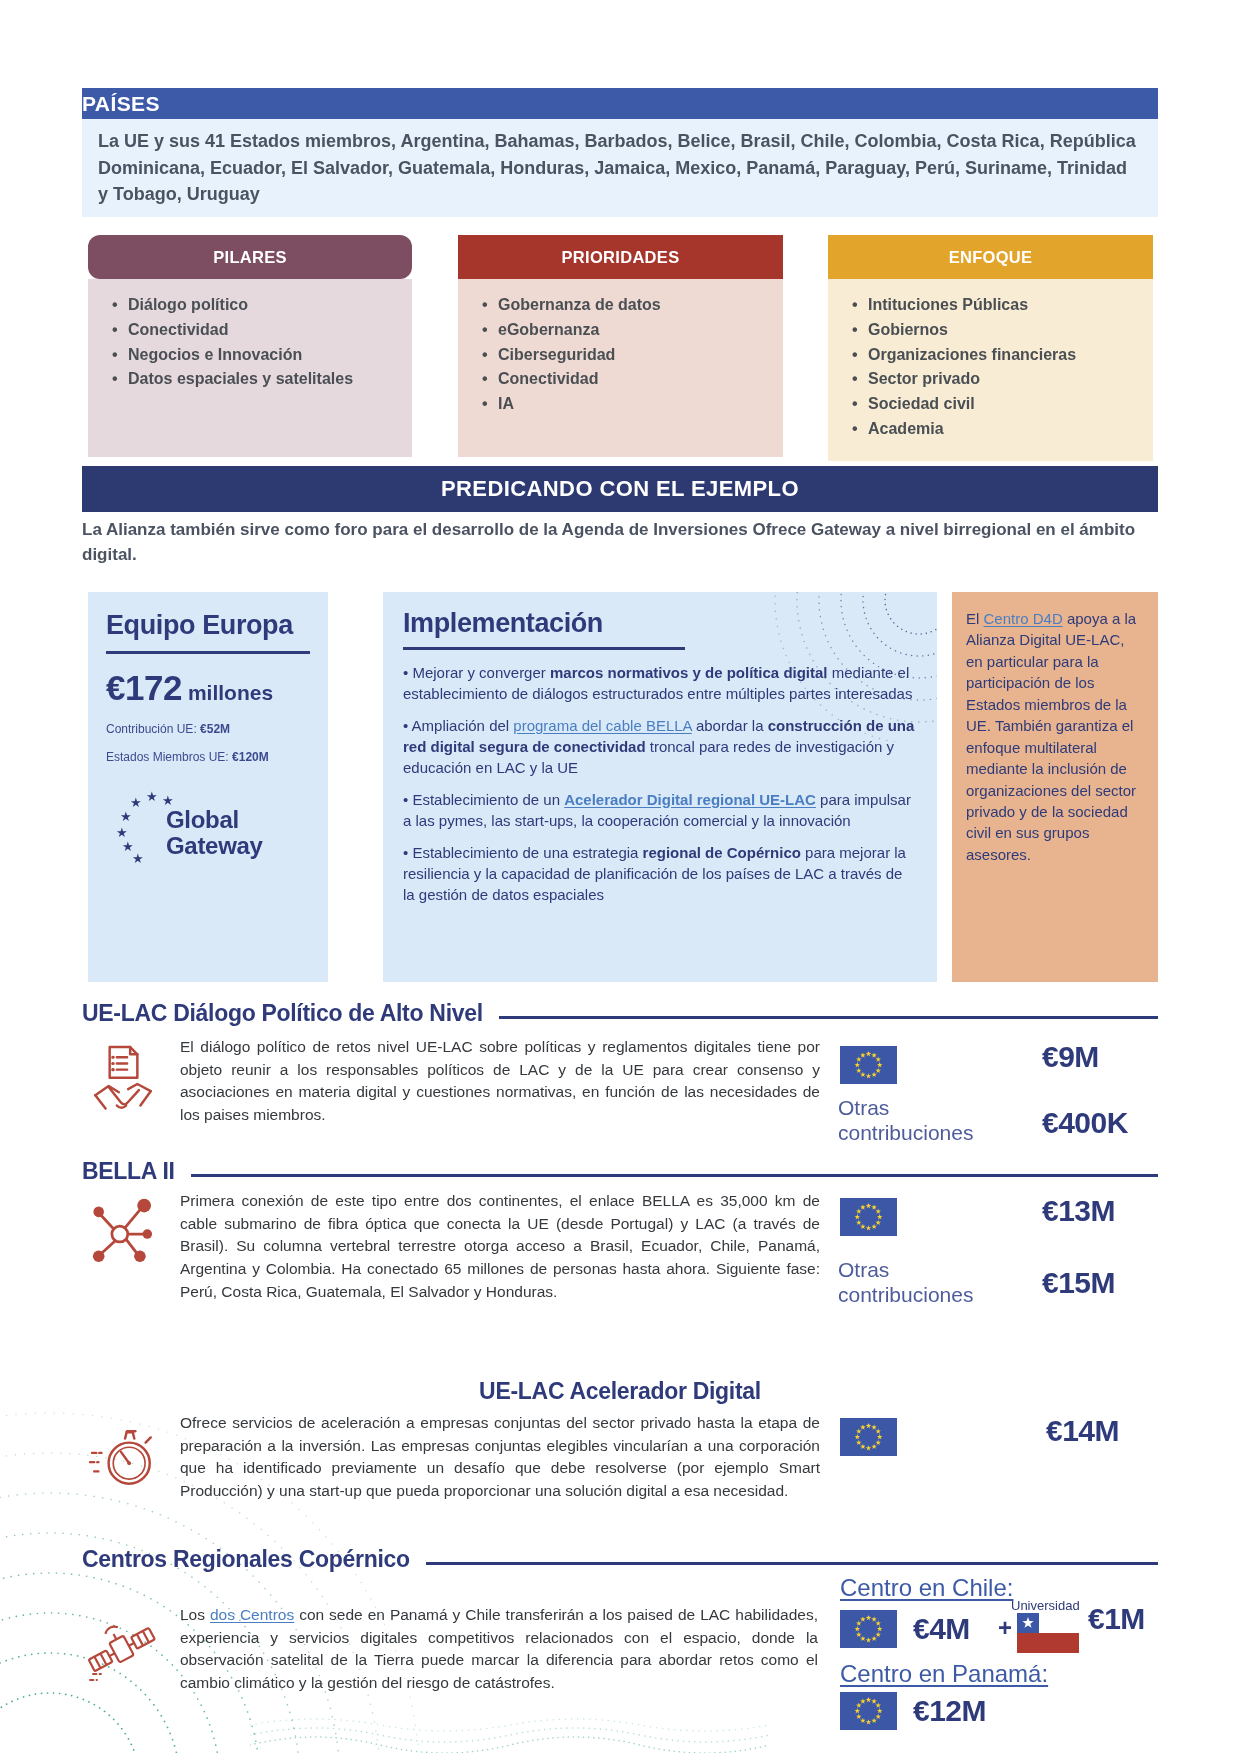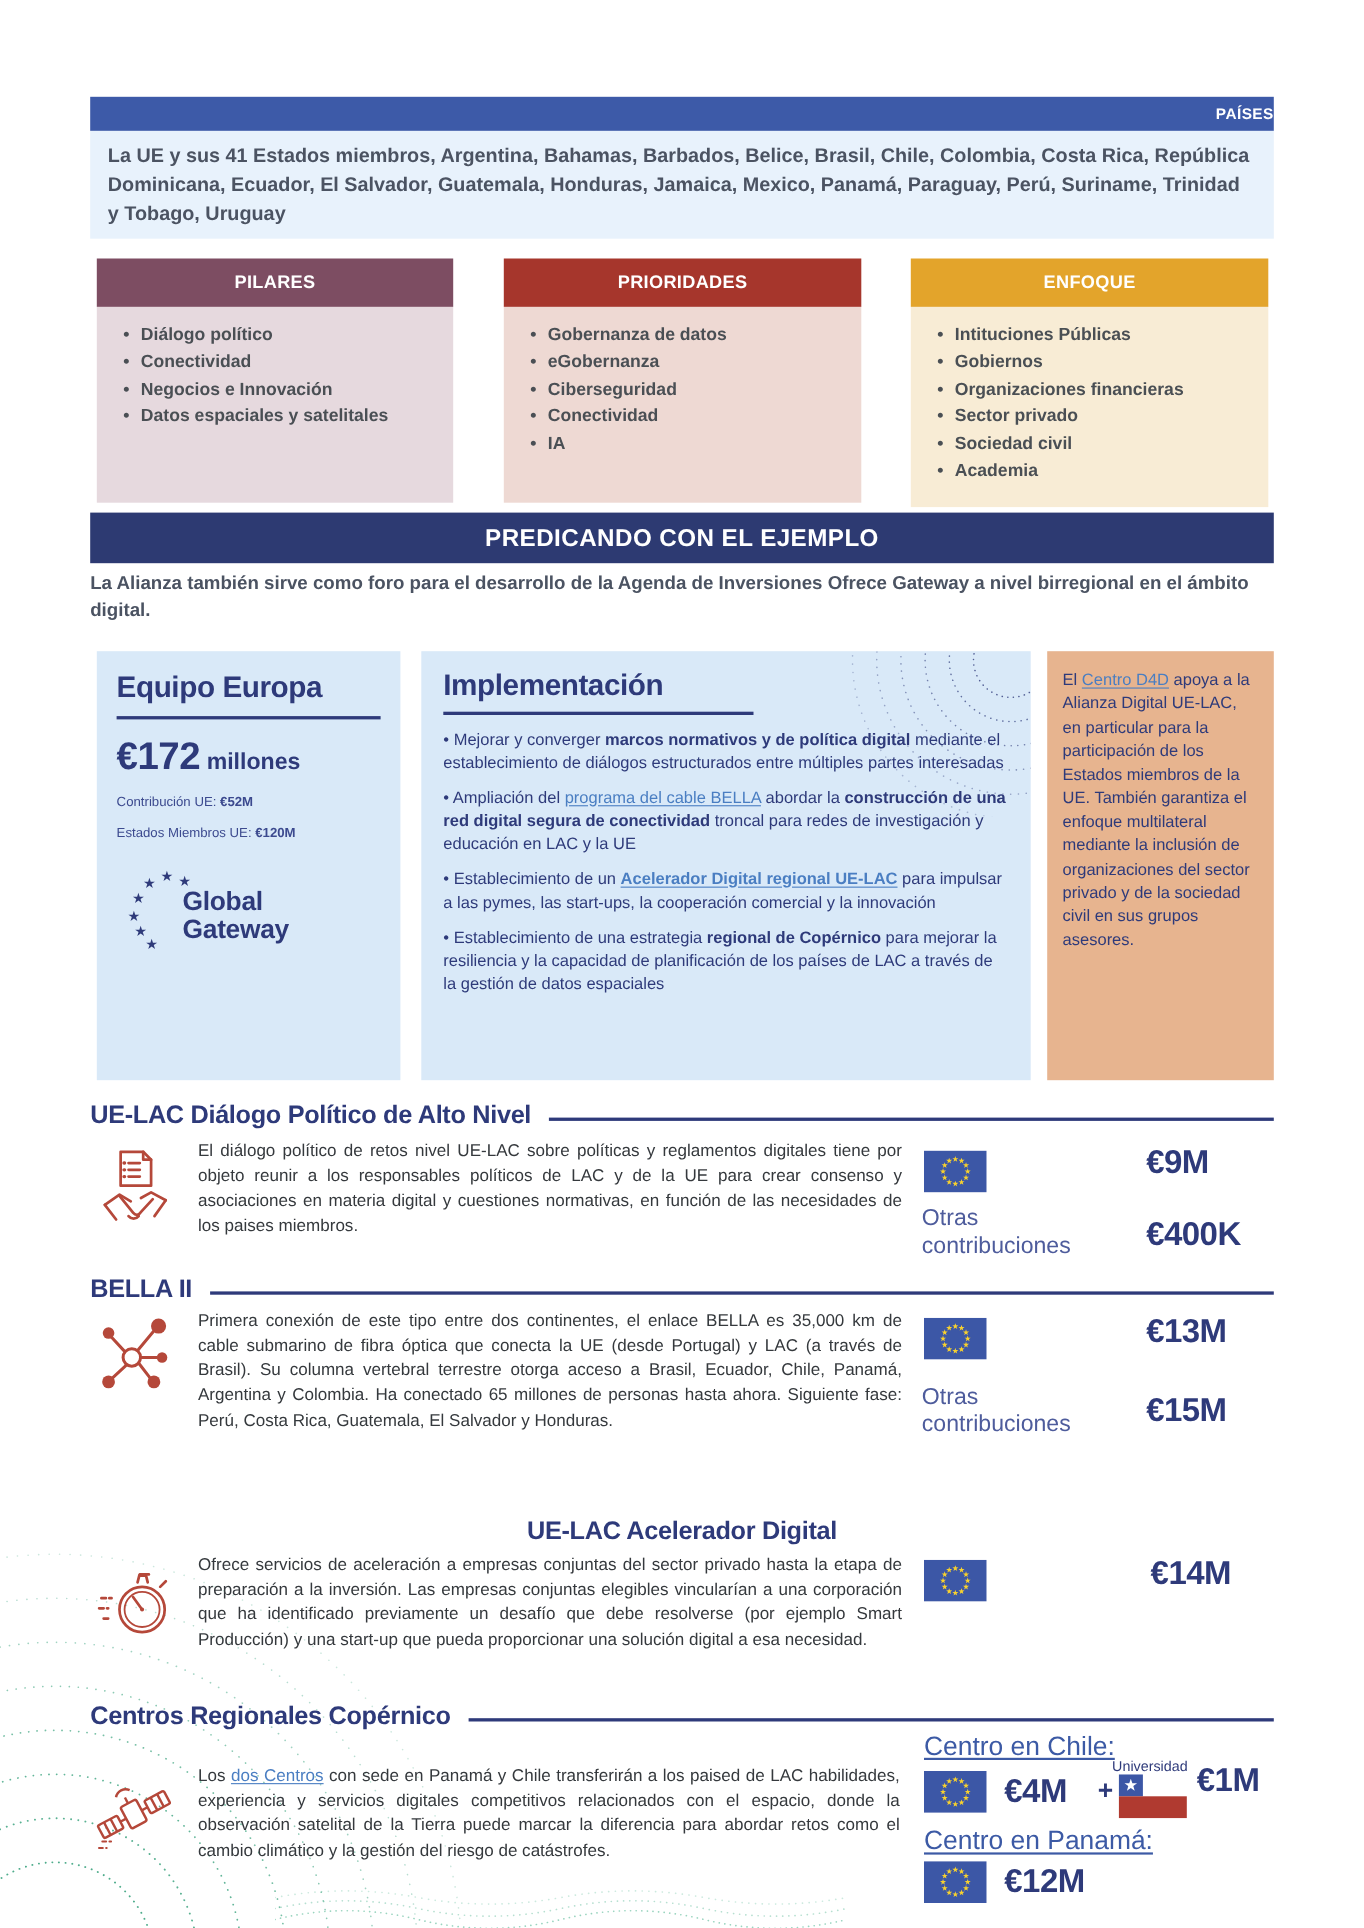--- a/index.html
+++ b/index.html
@@ -11,22 +11,22 @@
     --lightblue:#d9e9f8; --tan:#e7b48f;
     --brick:#b5483a; --eu-blue:#3c57a6; --eu-star:#f8d12e;
     --text-dark:#35393d; --slate:#4b5362; --list-gray:#4a4f54;
     --link-blue:#4a7ec2; --otras:#4e5c9c; --teal:#2f9e77; --chile-red:#b03a30;
   }
   html,body{margin:0;padding:0;background:#fff;}
   .page{position:relative;width:1240px;height:1753px;background:#fff;overflow:hidden;
         font-family:"Liberation Sans",sans-serif;color:var(--text-dark);}
   .abs{position:absolute;}
   
-  .bar-title{background:var(--paises-blue);color:#fff;font-weight:700;font-size:14px;
-             letter-spacing:.4px;text-align:right;line-height:31px;}
+  .bar-title{background:var(--paises-blue);color:#fff;font-weight:700;font-size:21px;
+             letter-spacing:.4px;text-align:left;line-height:31px;}
   .countries{background:var(--paises-bg);color:var(--slate);font-weight:700;font-size:18px;
              line-height:1.48;padding:9px 16px;box-sizing:border-box;}
   .col-head{color:#fff;font-weight:700;font-size:16.5px;text-align:center;line-height:44px;letter-spacing:.3px;}
   .col-body{box-sizing:border-box;padding:14px 10px 12px 16px;}
   .col-body ul{margin:0;padding:0;list-style:none;}
   .col-body li{position:relative;padding-left:24px;font-weight:700;font-size:16px;
                color:var(--list-gray);line-height:1.55;}
   .col-body li::before{content:"•";position:absolute;left:8px;color:var(--list-gray);}
   .banner{background:var(--banner);color:#fff;font-weight:700;font-size:22px;letter-spacing:.4px;
           text-align:center;line-height:46px;}
@@ -88,21 +88,21 @@
       <path d="M0 36 q65 -14 130 0 t130 0 t130 0 t130 0" stroke-dasharray="0.1 5.5" opacity="0.4"></path>
       <path d="M0 26 q65 -12 130 0 t130 0 t130 0 t130 0" stroke-dasharray="0.1 6" opacity="0.28"></path>
     </g>
   </svg>
 
   <div class="abs bar-title" style="left:82px;top:88px;width:1076px;height:31px;">
     <span>PAÍSES</span>
   </div>
   <div class="abs countries" style="left:82px;top:119px;width:1076px;min-height:85px;">La UE y sus 41 Estados miembros, Argentina, Bahamas, Barbados, Belice, Brasil, Chile, Colombia, Costa Rica, República Dominicana, Ecuador, El Salvador, Guatemala, Honduras, Jamaica, Mexico, Panamá, Paraguay, Perú, Suriname, Trinidad y Tobago, Uruguay</div>
 
-  <div class="abs col-head" style="left:88px;top:235px;width:324px;height:44px;background:var(--pilares);">PILARES</div>
+  <div class="abs col-head" style="left:88px;top:235px;width:324px;height:44px;background:var(--pilares);border-radius:12px;">PILARES</div>
   <div class="abs col-body" style="left:88px;top:279px;width:324px;height:178px;background:var(--pilares-bg);">
     <ul>
       <li>Diálogo político</li>
       <li>Conectividad</li>
       <li>Negocios e Innovación</li>
       <li>Datos espaciales y satelitales</li>
     </ul>
   </div>
 
   <div class="abs col-head" style="left:458px;top:235px;width:325px;height:44px;background:var(--prioridades);">PRIORIDADES</div>
@@ -125,21 +125,21 @@
       <li>Sector privado</li>
       <li>Sociedad civil</li>
       <li>Academia</li>
     </ul>
   </div>
 
   <div class="abs banner" style="left:82px;top:466px;width:1076px;height:46px;">PREDICANDO CON EL EJEMPLO</div>
 
   <p class="abs intro" style="left:82px;top:518px;width:1076px;margin:0;">La Alianza también sirve como foro para el desarrollo de la Agenda de Inversiones Ofrece Gateway a nivel birregional en el ámbito digital.</p>
 
-  <div class="abs bluebox" style="left:88px;top:592px;width:276px;height:390px;padding:18px 18px;">
+  <div class="abs bluebox" style="left:88px;top:592px;width:240px;height:390px;padding:18px 18px;">
     <div class="eq-title">Equipo Europa</div>
     <div class="eq-rule"></div>
     <div class="eq-amt">
       <span class="big">€172</span><span class="unit">millones</span>
     </div>
     <div class="eq-line">
       <span>Contribución UE: </span><b>€52M</b>
     </div>
     <div class="eq-line">
       <span>Estados Miembros UE: </span><b>€120M</b>

